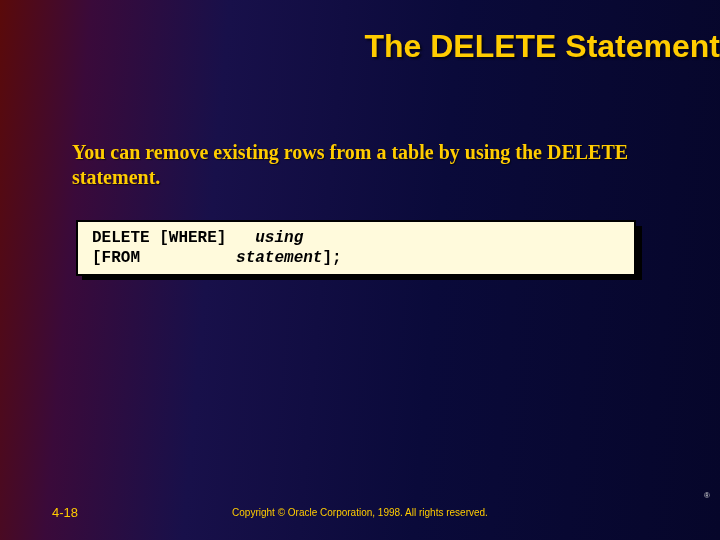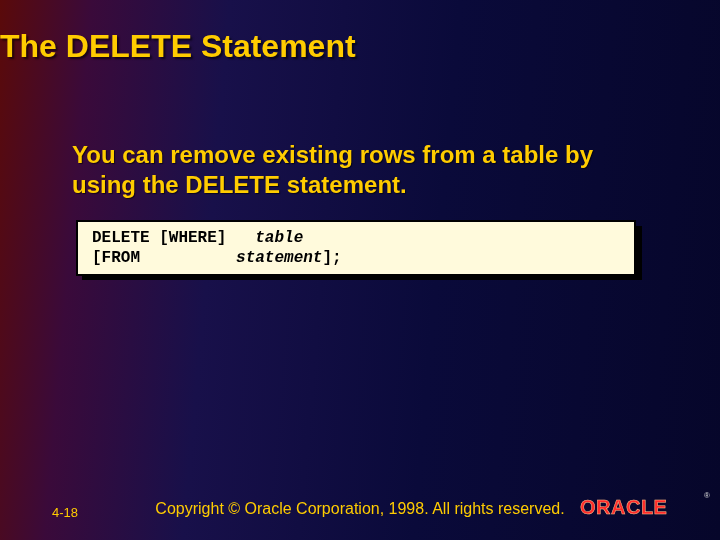--- a/index.html
+++ b/index.html
@@ -15,36 +15,37 @@
     width: 720px;
     height: 540px;
     background: linear-gradient(95deg, #5a0a0a 0%, #3a0a3a 12%, #18104a 30%, #0a0a3a 60%, #06062a 100%);
     box-sizing: border-box;
   }
   .title {
     position: absolute;
     top: 28px;
     left: 0;
     right: 0;
-    text-align: left;
+    text-align: right;
     color: #ffcc00;
     font-size: 32px;
     font-weight: bold;
     text-shadow: 2px 2px 2px rgba(0,0,0,0.6);
   }
   .desc {
     position: absolute;
     top: 140px;
     left: 72px;
     right: 80px;
     color: #ffcc00;
-    font-size: 24px;
+    font-size: 20px;
     font-weight: bold;
     line-height: 1.25;
     text-shadow: 1px 1px 1px rgba(0,0,0,0.6);
+    font-family: Liberation Serif, serif;
   }
   .code-wrap {
     position: absolute;
     top: 220px;
     left: 76px;
     width: 560px;
   }
   .code-shadow {
     position: absolute;
     top: 6px;
@@ -86,21 +87,21 @@
     font-size: 13px;
     margin-top: 24px;
   }
   .copyright {
     position: absolute;
     left: 0;
     right: 0;
     bottom: 2px;
     text-align: center;
     color: #ffcc00;
-    font-size: 16px;
+    font-size: 10px;
   }
   .logo {
     position: absolute;
     right: 20px;
     bottom: -2px;
     width: 120px;
     height: 28px;
   }
   .logo-text {
     font-family: Arial, sans-serif;
@@ -123,28 +124,23 @@
 <body>
 
 <div class="slide">
 
   <div class="title">The DELETE Statement</div>
 
   <div class="desc">You can remove existing rows from a table by using the DELETE statement.</div>
 
   <div class="code-wrap">
     <div class="code-shadow"></div>
-    <div class="code-box"><span>DELETE [WHERE]   </span><span class="code-italic">table</span>
+    <div class="code-box"><span>DELETE [WHERE]   </span><span class="code-italic">using</span>
 <span>[FROM          </span><span class="code-italic">statement</span><span>];</span></div>
   </div>
 
   <div class="footer">
     <div class="pagenum">4-18</div>
     <div class="copyright">Copyright © Oracle Corporation, 1998. All rights reserved.</div>
-    <div class="logo">
-      <svg width="120" height="28" viewBox="0 0 120 28">
-        <text x="0" y="20" class="logo-text">ORACLE</text>
-      </svg>
-    </div>
     <div class="reg">®</div>
   </div>
 
 </div>
 
 </body></html>

